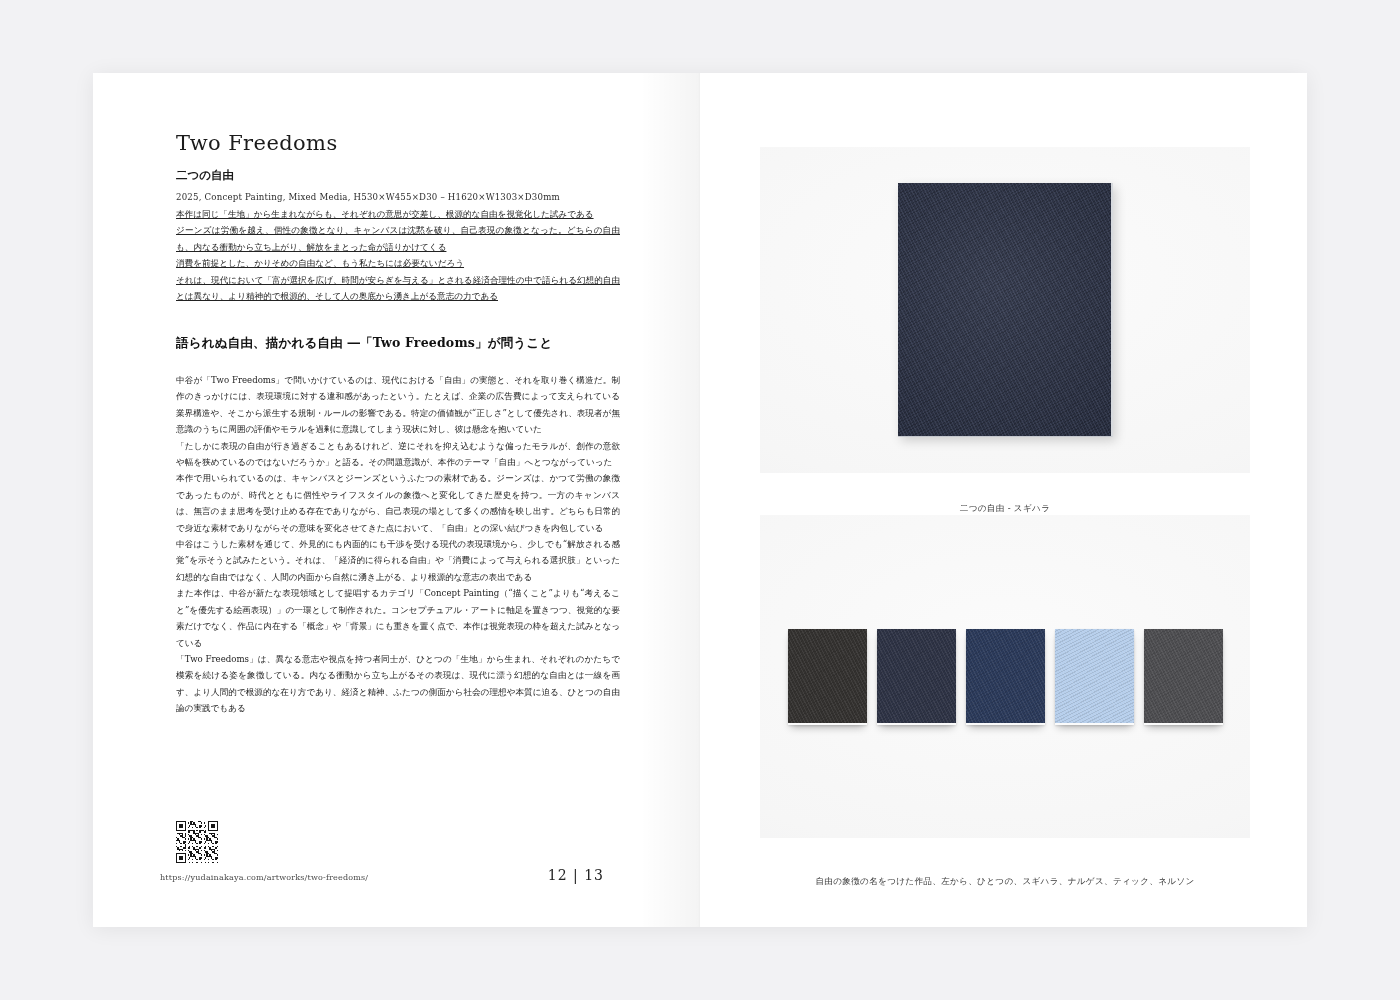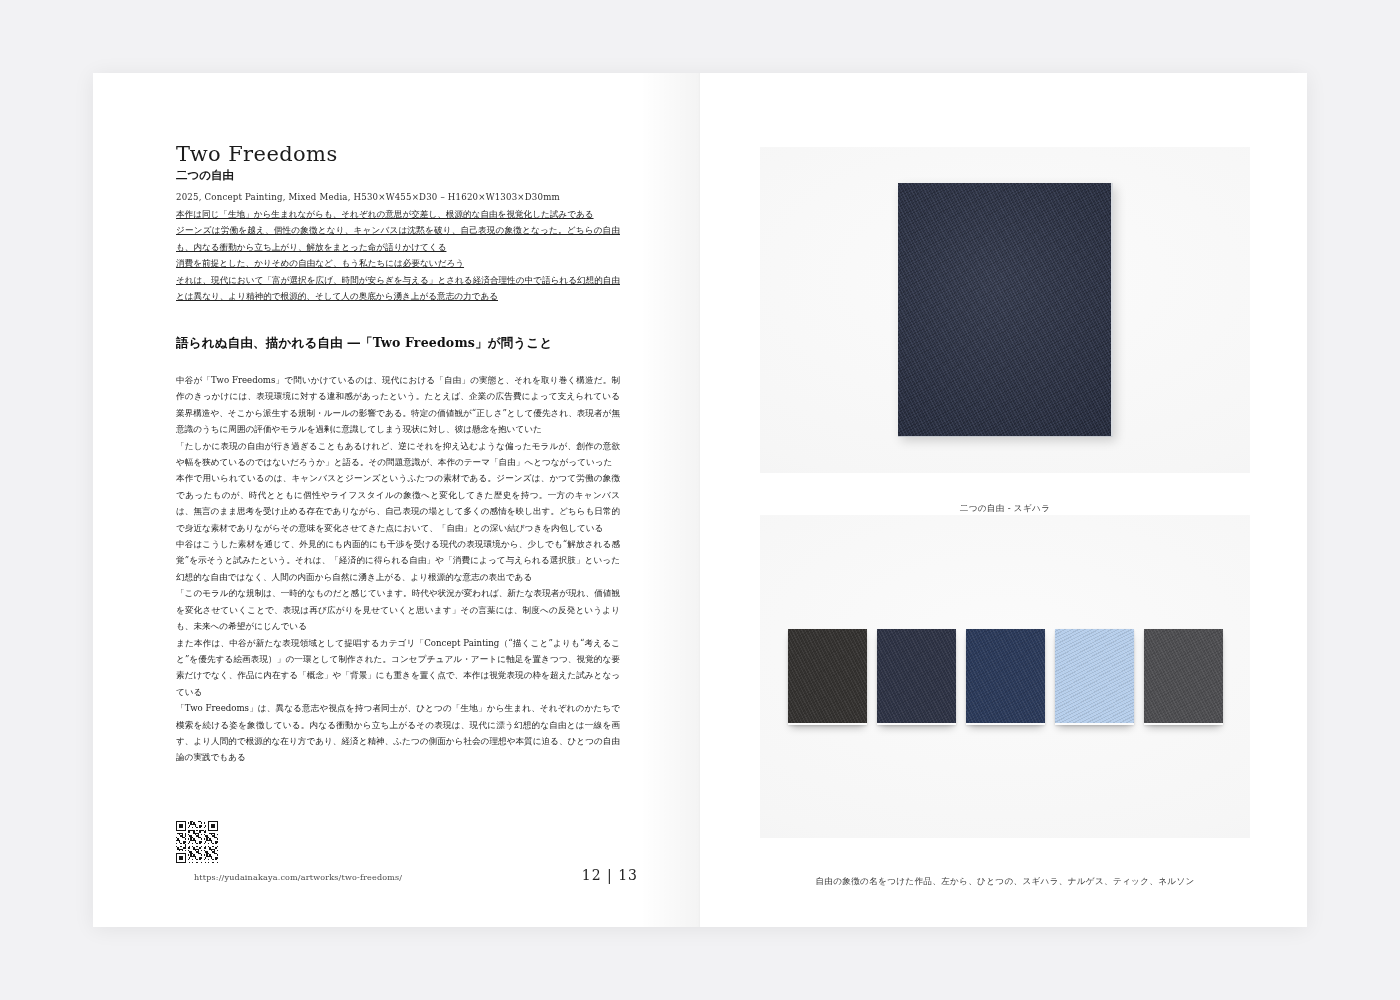--- a/index.html
+++ b/index.html
@@ -4,31 +4,31 @@
 <style>
   html,body{margin:0;padding:0;width:1400px;height:1000px;overflow:hidden;
     background:#f2f2f4;font-family:"DejaVu Serif","Liberation Serif",serif;}
   .spread{position:absolute;left:93px;top:73px;width:1214px;height:854px;
     background:#ffffff;box-shadow:0 2px 20px rgba(0,0,0,0.07);}
   .seam{position:absolute;left:547px;top:0;width:60px;height:100%;
     background:linear-gradient(to right,rgba(0,0,0,0) 0%,rgba(0,0,0,0.045) 97%,rgba(0,0,0,0.065) 100%);}
   .abs{position:absolute;}
 
   
-  .title{left:83px;top:69px;font-size:21px;letter-spacing:.4px;color:#1b1b1b;font-weight:500;}
+  .title{left:83px;top:58px;font-size:21px;letter-spacing:.4px;color:#1b1b1b;font-weight:500;}
   .subtitle{left:83px;top:95px;font-size:11.5px;font-weight:700;color:#1b1b1b;}
   .meta{left:83px;top:119px;font-size:8.6px;color:#2c2c2c;letter-spacing:.2px;}
   .textblock{left:83px;width:444px;font-size:8.6px;line-height:16.4px;color:#222;
     text-align:justify;text-justify:inter-character;}
   .textblock p{margin:0;}
   .intro{top:133px;text-decoration:underline;}
   .heading{left:83px;top:262px;font-size:12.5px;font-weight:700;color:#111;letter-spacing:.2px;}
   .bodytext{top:299px;}
   .qr{left:83px;top:748px;width:42px;height:42px;}
-  .footer-row{left:101px;top:794px;width:444px;display:flex;justify-content:space-between;align-items:baseline;}
+  .footer-row{left:67px;top:794px;width:444px;display:flex;justify-content:space-between;align-items:baseline;}
   .url{font-size:8px;color:#4a4a4a;letter-spacing:.2px;text-decoration:none;}
   .pagenum{font-size:14px;color:#222;letter-spacing:1px;}
 
   
   .panel{left:667px;width:490px;background:radial-gradient(130% 110% at 50% 40%,#fbfbfb 0%,#f6f6f6 60%,#efeff0 100%);}
   .panel-top{top:74px;height:326px;}
   .panel-bottom{top:442px;height:323px;display:flex;align-items:center;justify-content:center;gap:10px;}
   .canvas-art{position:absolute;left:138px;top:36px;width:213px;height:253px;
     border-right:2px solid #d7dade;border-bottom:1px solid #c4c7cd;
     box-shadow:3px 4px 10px rgba(0,0,0,0.16);}
@@ -63,21 +63,20 @@
     <p>それは、現代において「富が選択を広げ、時間が安らぎを与える」とされる経済合理性の中で語られる幻想的自由とは異なり、より精神的で根源的、そして人の奥底から湧き上がる意志の力である</p>
   </div>
 
   <div class="abs heading">語られぬ自由、描かれる自由 ―「Two Freedoms」が問うこと</div>
 
   <div class="abs textblock bodytext">
     <p>中谷が「Two Freedoms」で問いかけているのは、現代における「自由」の実態と、それを取り巻く構造だ。制作のきっかけには、表現環境に対する違和感があったという。たとえば、企業の広告費によって支えられている業界構造や、そこから派生する規制・ルールの影響である。特定の価値観が“正しさ”として優先され、表現者が無意識のうちに周囲の評価やモラルを過剰に意識してしまう現状に対し、彼は懸念を抱いていた</p>
     <p>「たしかに表現の自由が行き過ぎることもあるけれど、逆にそれを抑え込むような偏ったモラルが、創作の意欲や幅を狭めているのではないだろうか」と語る。その問題意識が、本作のテーマ「自由」へとつながっていった</p>
     <p>本作で用いられているのは、キャンバスとジーンズというふたつの素材である。ジーンズは、かつて労働の象徴であったものが、時代とともに個性やライフスタイルの象徴へと変化してきた歴史を持つ。一方のキャンバスは、無言のまま思考を受け止める存在でありながら、自己表現の場として多くの感情を映し出す。どちらも日常的で身近な素材でありながらその意味を変化させてきた点において、「自由」との深い結びつきを内包している</p>
     <p>中谷はこうした素材を通じて、外見的にも内面的にも干渉を受ける現代の表現環境から、少しでも“解放される感覚”を示そうと試みたという。それは、「経済的に得られる自由」や「消費によって与えられる選択肢」といった幻想的な自由ではなく、人間の内面から自然に湧き上がる、より根源的な意志の表出である</p>
-    <p>「このモラル的な規制は、一時的なものだと感じています。時代や状況が変われば、新たな表現者が現れ、価値観を変化させていくことで、表現は再び広がりを見せていくと思います」その言葉には、制度への反発というよりも、未来への希望がにじんでいる</p>
     <p>また本作は、中谷が新たな表現領域として提唱するカテゴリ「Concept Painting（“描くこと”よりも“考えること”を優先する絵画表現）」の一環として制作された。コンセプチュアル・アートに軸足を置きつつ、視覚的な要素だけでなく、作品に内在する「概念」や「背景」にも重きを置く点で、本作は視覚表現の枠を超えた試みとなっている</p>
     <p>「Two Freedoms」は、異なる意志や視点を持つ者同士が、ひとつの「生地」から生まれ、それぞれのかたちで模索を続ける姿を象徴している。内なる衝動から立ち上がるその表現は、現代に漂う幻想的な自由とは一線を画す、より人間的で根源的な在り方であり、経済と精神、ふたつの側面から社会の理想や本質に迫る、ひとつの自由論の実践でもある</p>
   </div>
 
   <div class="abs qr">
     <svg viewBox="0 0 29 29" shape-rendering="crispEdges" fill="#161616">
       <rect x="0" y="0" width="7" height="7"></rect>
         <rect x="1" y="1" width="5" height="5" fill="#fff"></rect>
         <rect x="2" y="2" width="3" height="3"></rect>
       <rect x="22" y="0" width="7" height="7"></rect>

